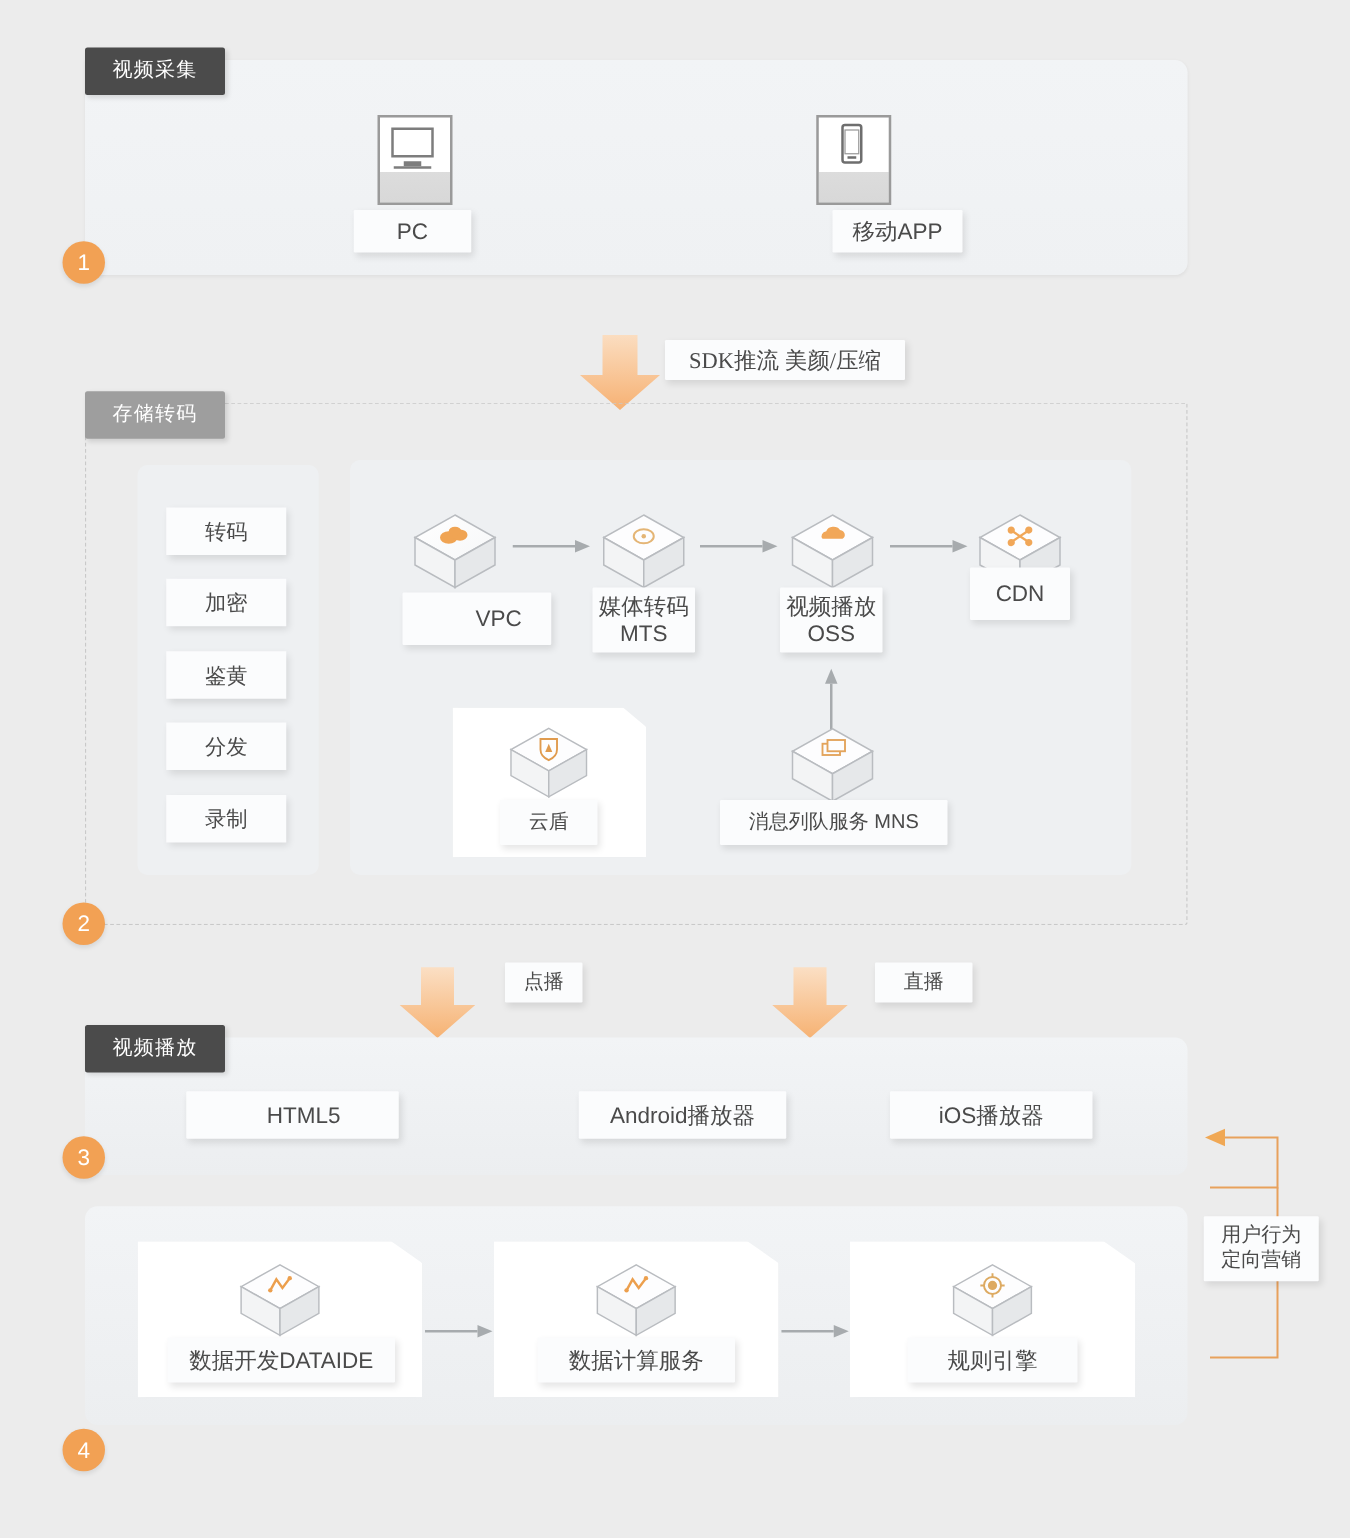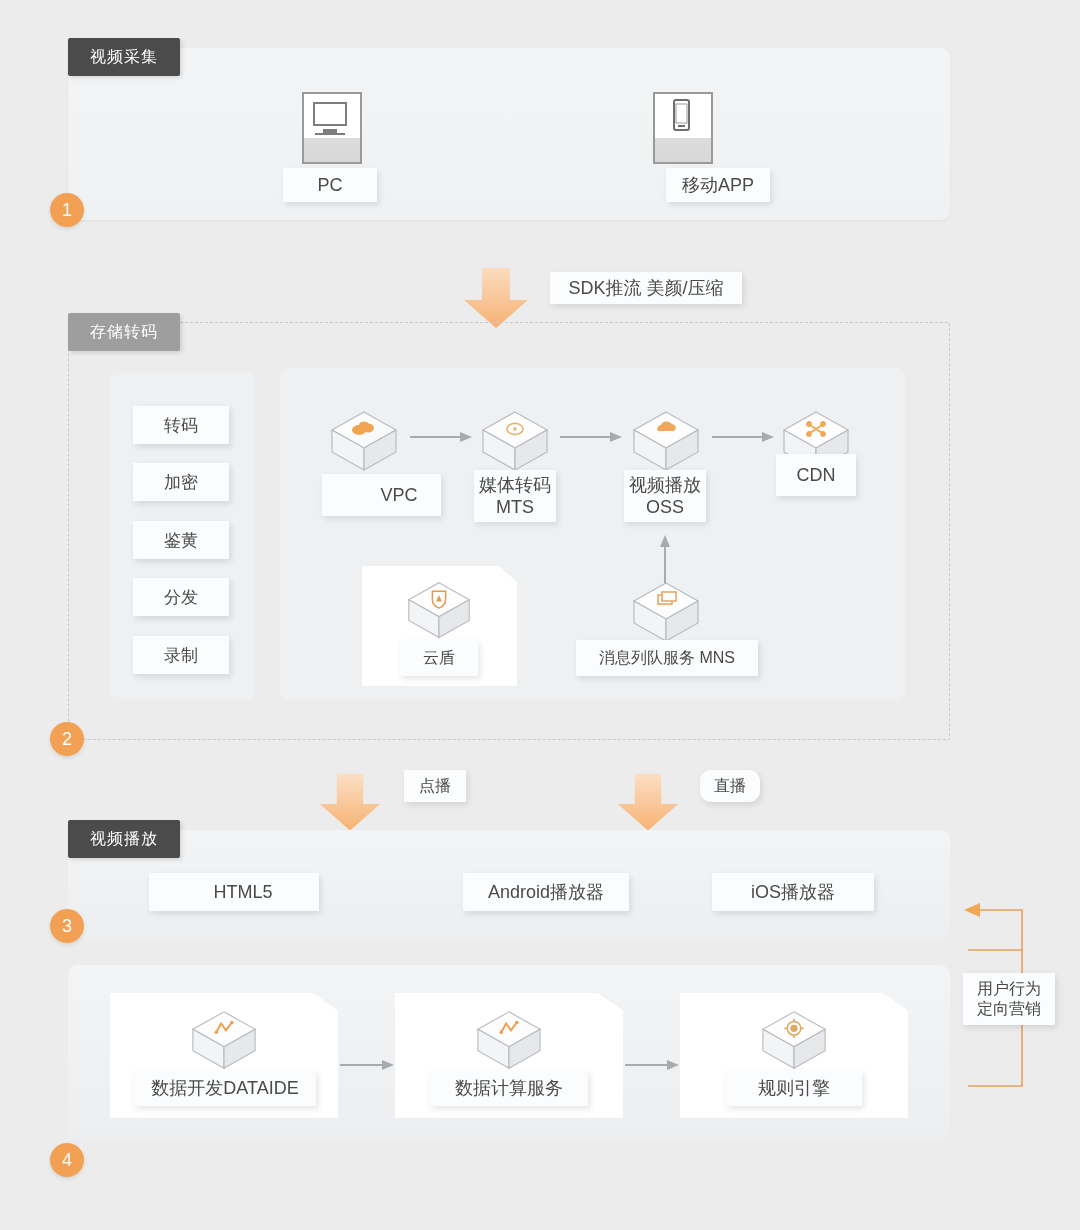--- a/index.html
+++ b/index.html
@@ -152,21 +152,21 @@
     <svg width="72" height="62" viewBox="0 0 72 62">
       <defs>
         <linearGradient id="og1" x1="0" y1="0" x2="0" y2="1">
           <stop offset="0%" stop-color="#fbddc0"></stop>
           <stop offset="100%" stop-color="#f6b173"></stop>
         </linearGradient>
       </defs>
       <path d="M22 0 H50 V32 H68 L36 60 L4 32 H22 Z" fill="url(#og1)"></path>
     </svg>
   </div>
-  <div class="lbl" style="left:550px;top:272px;width:192px;height:32px;">SDK推流 美颜/压缩</div>
+  <div class="lbl" style="left:532px;top:272px;width:192px;height:32px;font-family:Liberation Serif, serif;">SDK推流 美颜/压缩</div>
 
   <div class="dashbox"></div>
   <div class="sect-tab grey" style="left:68px;top:313px;">存储转码</div>
   <div class="badge" style="left:50px;top:722px;">2</div>
 
   <div class="panel s2left"></div>
   <div class="panel s2right"></div>
 
   <div class="chip" style="top:406px;">转码</div>
   <div class="chip" style="top:463px;">加密</div>
@@ -307,21 +307,21 @@
       <path d="M22 0 H50 V32 H68 L36 60 L4 32 H22 Z" fill="url(#og2)"></path>
     </svg>
   </div>
   <div class="lbl small" style="left:404px;top:770px;width:62px;height:32px;">点播</div>
 
   <div class="bigarrow" style="left:614px;top:772px;">
     <svg width="68" height="62" viewBox="0 0 72 62">
       <path d="M22 0 H50 V32 H68 L36 60 L4 32 H22 Z" fill="url(#og2)"></path>
     </svg>
   </div>
-  <div class="lbl small" style="left:700px;top:770px;width:60px;height:32px;border-radius:11px;">直播</div>
+  <div class="lbl small" style="left:700px;top:770px;width:78px;height:32px;">直播</div>
 
   <div class="panel sect3"></div>
   <div class="sect-tab dark" style="left:68px;top:820px;">视频播放</div>
   <div class="badge" style="left:50px;top:909px;">3</div>
 
   <div class="lbl" style="left:149px;top:873px;width:152px;height:38px;padding-left:18px;">HTML5</div>
   <div class="lbl" style="left:427px;top:873px;width:166px;height:38px;margin-left:36px;">Android播放器</div>
   <div class="lbl" style="left:712px;top:873px;width:162px;height:38px;">iOS播放器</div>
 
   <div class="panel sect4"></div>

